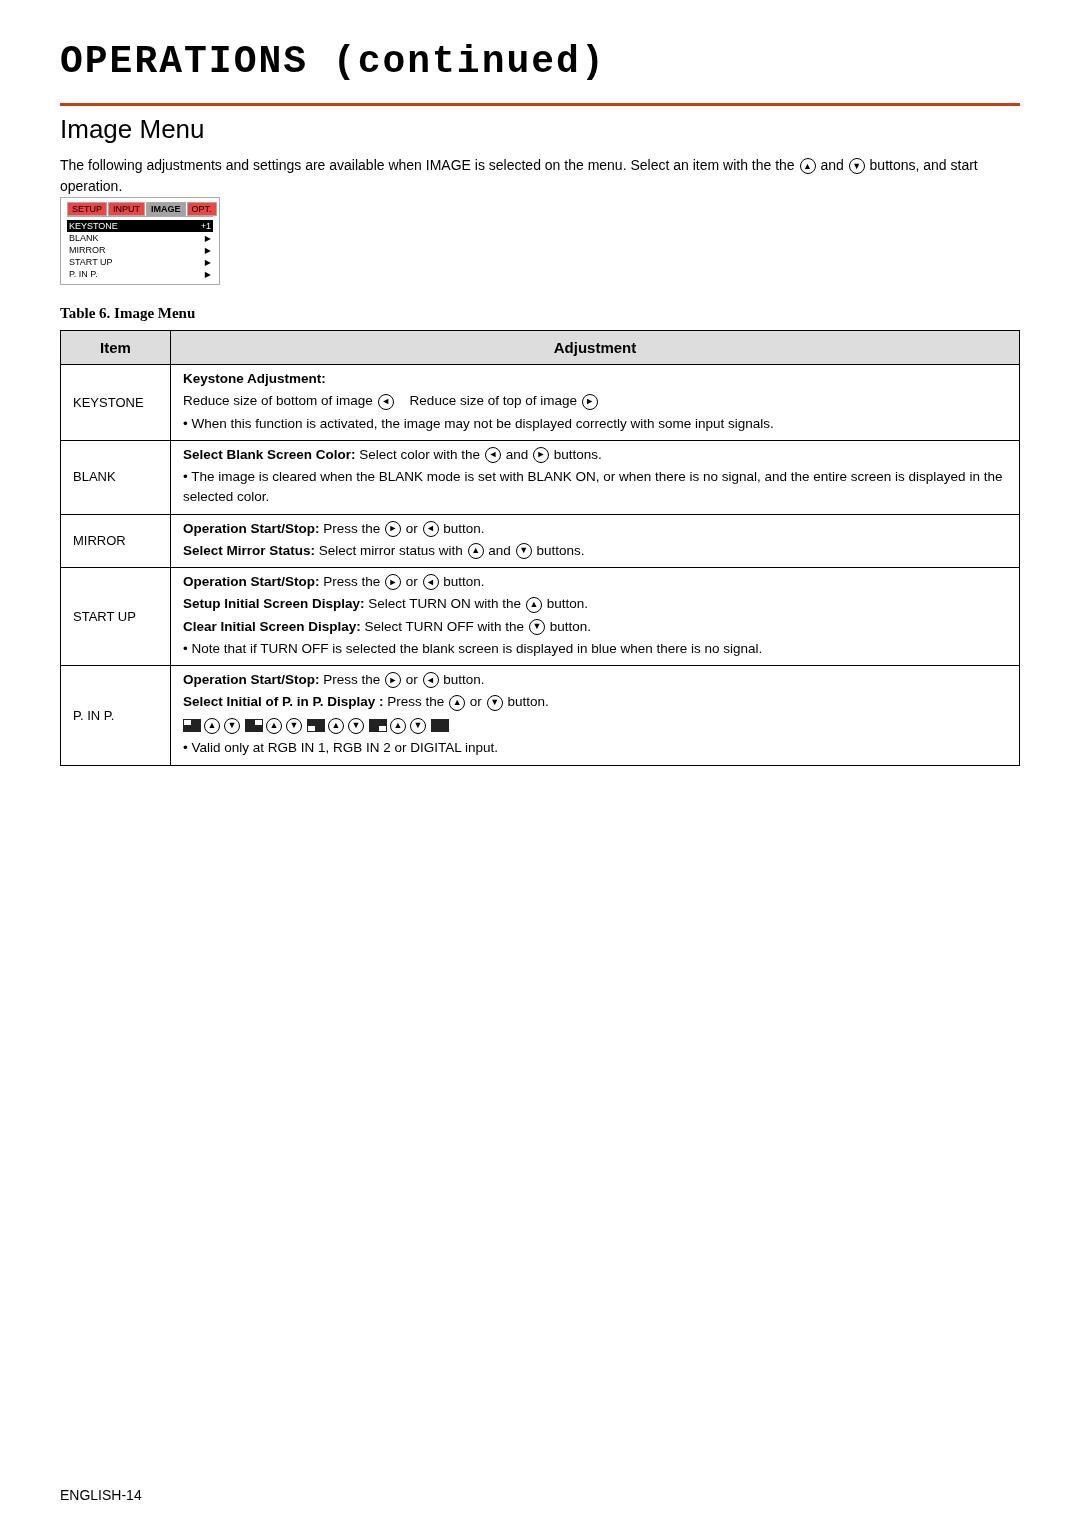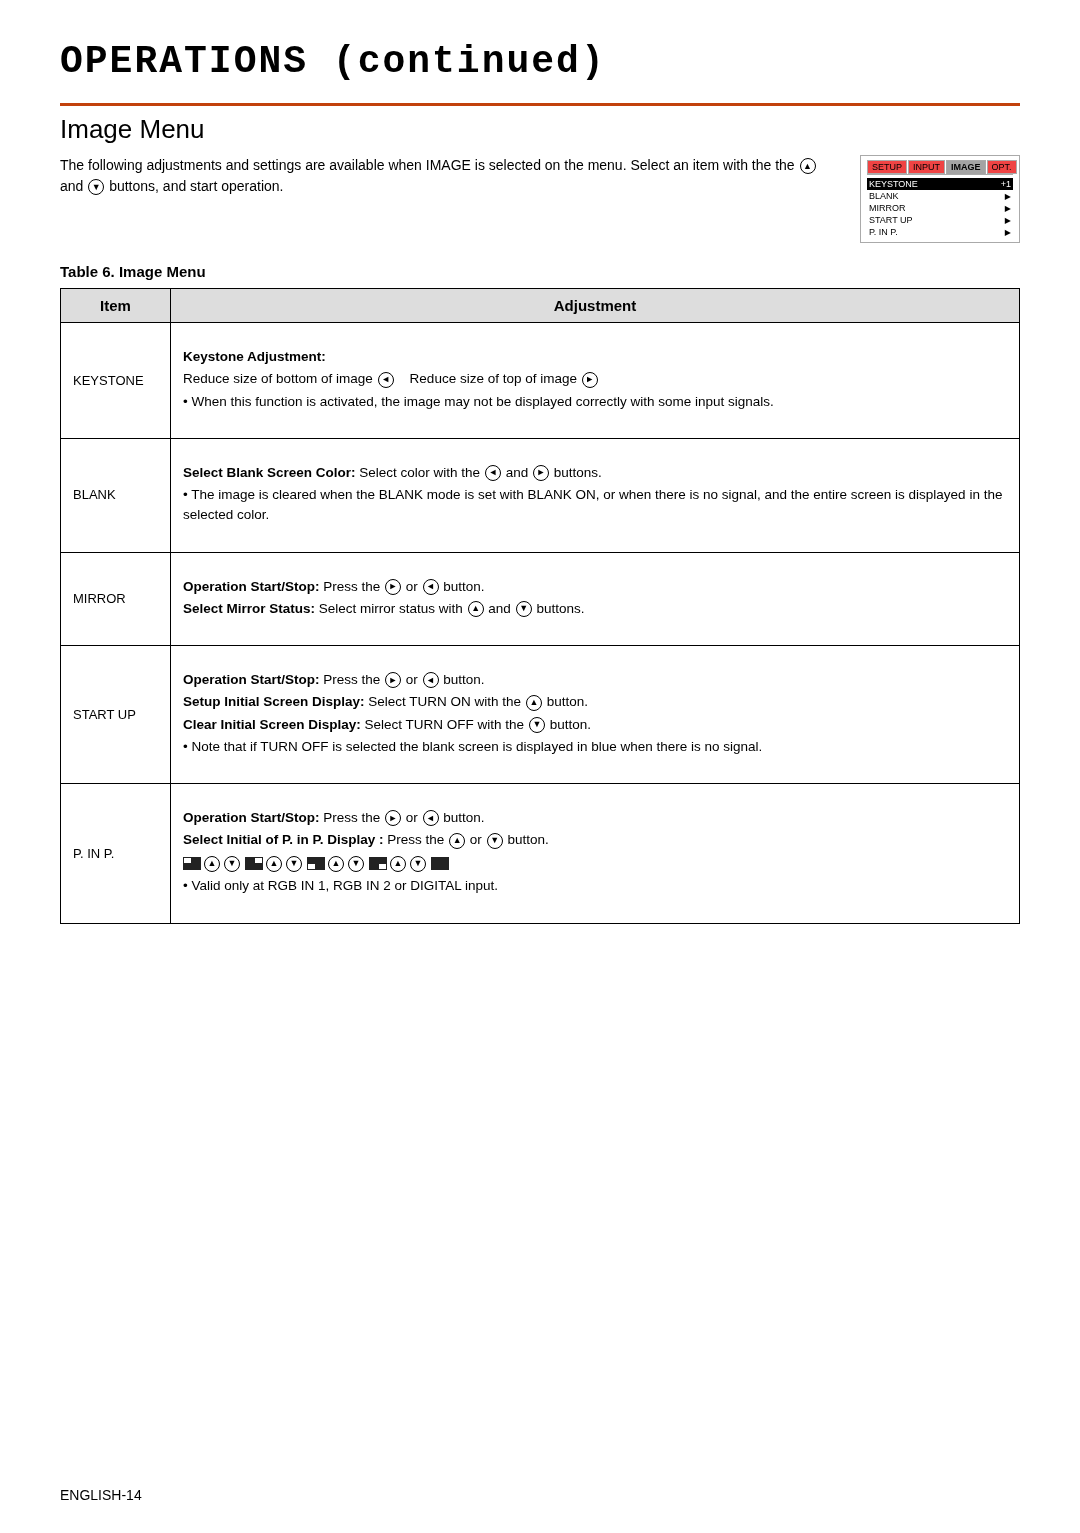--- a/index.html
+++ b/index.html
@@ -32,20 +32,21 @@
       font-family: Arial, Helvetica, sans-serif;
       margin-bottom: 10px;
     }
 
     
     .intro-area {
       display: flex;
       justify-content: flex-end;
       align-items: flex-start;
       margin-bottom: 20px;
+      flex-direction: column;
     }
     .intro-text {
       flex: 1;
       font-size: 14px;
       line-height: 1.5;
       padding-right: 20px;
     }
 
     
     .menu-screenshot {
@@ -90,20 +91,21 @@
       height: 6px;
       background: #000;
       vertical-align: middle;
     }
 
     
     .table-heading {
       font-size: 15px;
       font-weight: bold;
       margin-bottom: 8px;
+      font-family: Liberation Serif, serif;
     }
 
     
     .main-table {
       width: 100%;
       border-collapse: collapse;
       margin-bottom: 30px;
     }
     .main-table th {
       background: #ddd;
@@ -111,21 +113,21 @@
       padding: 8px 20px;
       text-align: center;
       font-size: 15px;
       font-weight: bold;
     }
     .main-table th.item-col {
       width: 110px;
     }
     .main-table td {
       border: 1px solid #000;
-      padding: 24px 12px;
+      padding: 4px 12px;
       vertical-align: top;
       font-size: 13.5px;
       line-height: 1.5;
     }
     .main-table td.item-name {
       font-size: 13px;
       vertical-align: middle;
       text-align: left;
     }
     .bold { font-weight: bold; }

